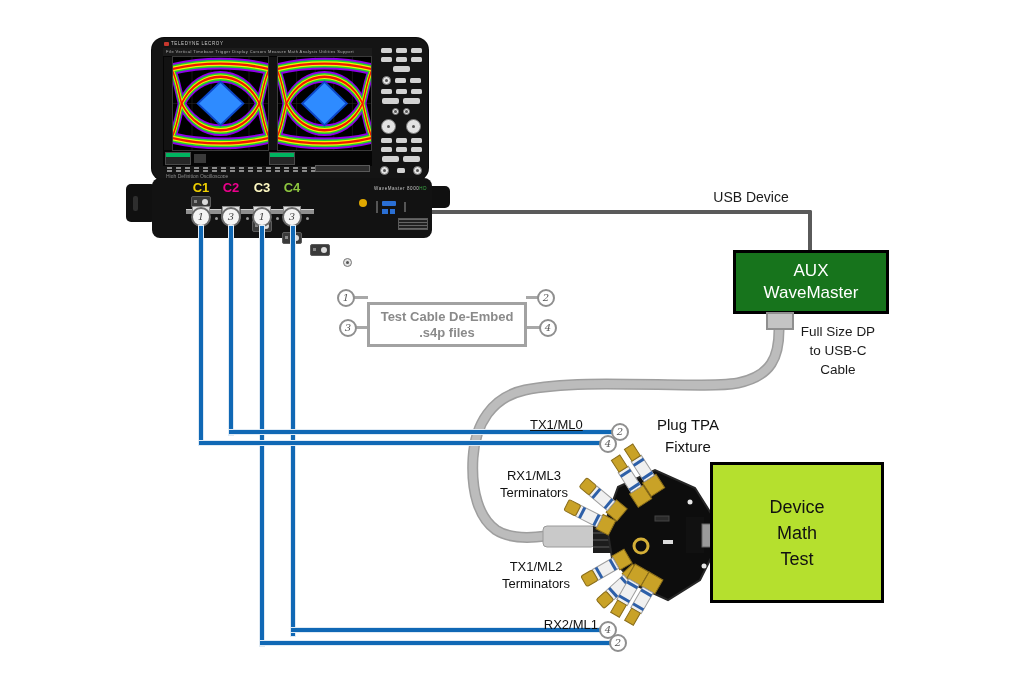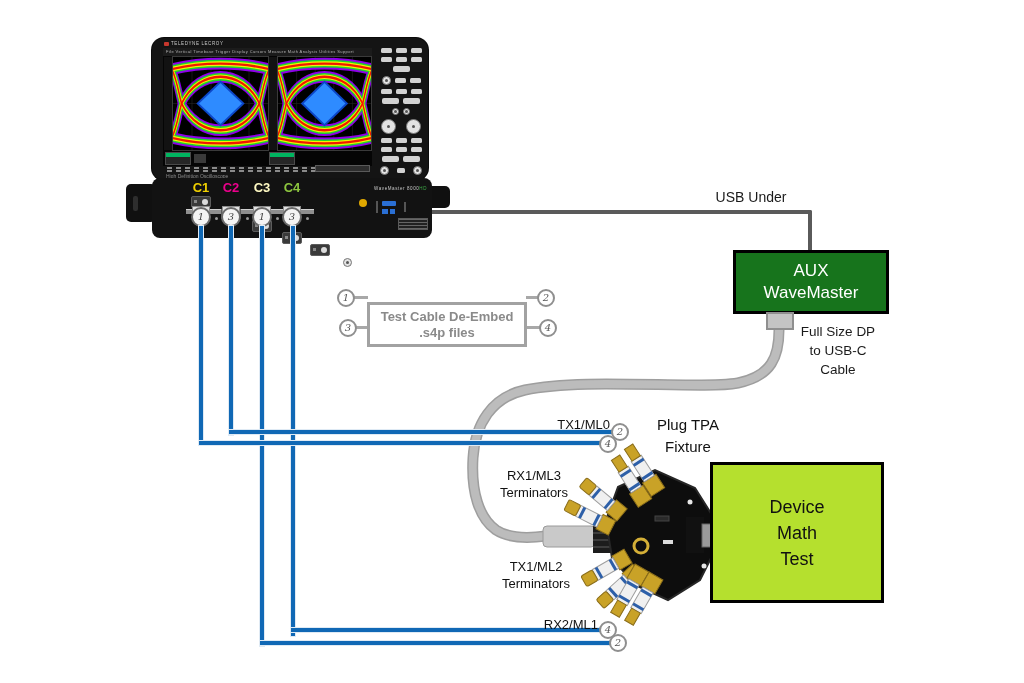--- a/index.html
+++ b/index.html
@@ -301,21 +301,21 @@
   <div class="abs" style="left:224px;top:23px;width:2px;height:12px;background:#555;"></div>
   <div class="abs" style="left:230px;top:23px;width:14px;height:5px;background:#2a6fd4;border-radius:1px;"></div>
   <div class="abs" style="left:230px;top:31px;width:6px;height:5px;background:#2a6fd4;"></div>
   <div class="abs" style="left:238px;top:31px;width:5px;height:5px;background:#2a6fd4;"></div>
   <div class="abs" style="left:252px;top:24px;width:2px;height:10px;background:#555;"></div>
   <div class="abs vent" style="left:246px;top:40px;width:30px;height:12px;"></div>
 </div>
 
 <div class="abs usb-line" style="left:428px;top:210px;width:384px;height:4px;border-radius:2px;"></div>
 <div class="abs usb-line" style="left:808px;top:210px;width:4px;height:42px;border-radius:2px;"></div>
-<div class="abs lbl" style="left:701px;top:189px;width:100px;text-align:center;font-size:14px;">USB  Under</div>
+<div class="abs lbl" style="left:701px;top:189px;width:100px;text-align:center;font-size:14px;">USB  Device</div>
 
 <div class="abs aux-box" style="left: 733px; top: 250px; width: 156px; height: 64px; background: rgb(23, 116, 28);">
   <div>AUX</div>
   <div>WaveMaster</div>
 </div>
 <div class="abs conn-stub" style="left:766px;top:312px;width:28px;height:18px;"></div>
 <div class="abs lbl" style="left:788px;top:322px;width:100px;text-align:center;font-size:13.5px;line-height:19px;">
   <div>Full Size DP</div>
   <div>to USB-C</div>
   <div>Cable</div>
@@ -427,21 +427,21 @@
 <div class="abs cable-h" style="left:229px;top:430px;width:384px;"></div>
 <div class="abs cable-h" style="left:199px;top:441px;width:402px;"></div>
 <div class="abs cable-h" style="left:291px;top:628px;width:310px;"></div>
 <div class="abs cable-h" style="left:260px;top:641px;width:351px;"></div>
 
 <div class="abs portcircle" style="left:611px;top:423px;">2</div>
 <div class="abs portcircle" style="left:599px;top:435px;">4</div>
 <div class="abs portcircle" style="left:599px;top:621px;">4</div>
 <div class="abs portcircle" style="left:609px;top:634px;">2</div>
 
-<div class="abs txtlabel" style="left:530px;top:416px;width:80px;text-align:right;">TX1/ML0</div>
+<div class="abs txtlabel" style="left:530px;top:416px;width:80px;text-align:left;text-decoration:underline;">TX1/ML0</div>
 <div class="abs txtlabel" style="left:638px;top:414px;width:100px;text-align:center;font-size:15px;line-height:22px;">
   <div>Plug TPA</div>
   <div>Fixture</div>
 </div>
 <div class="abs txtlabel" style="left:484px;top:467px;width:100px;text-align:center;">
   <div>RX1/ML3</div>
   <div>Terminators</div>
 </div>
 <div class="abs txtlabel" style="left:486px;top:558px;width:100px;text-align:center;">
   <div>TX1/ML2</div>

